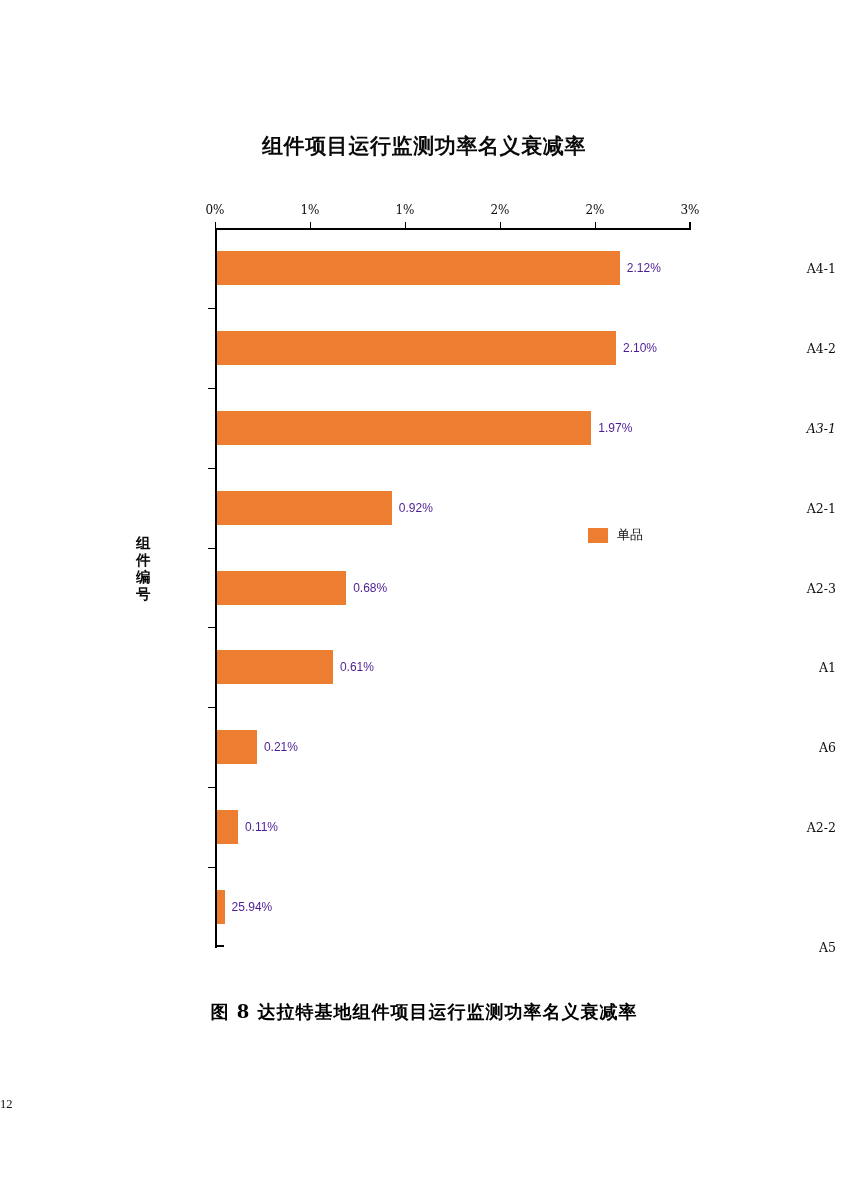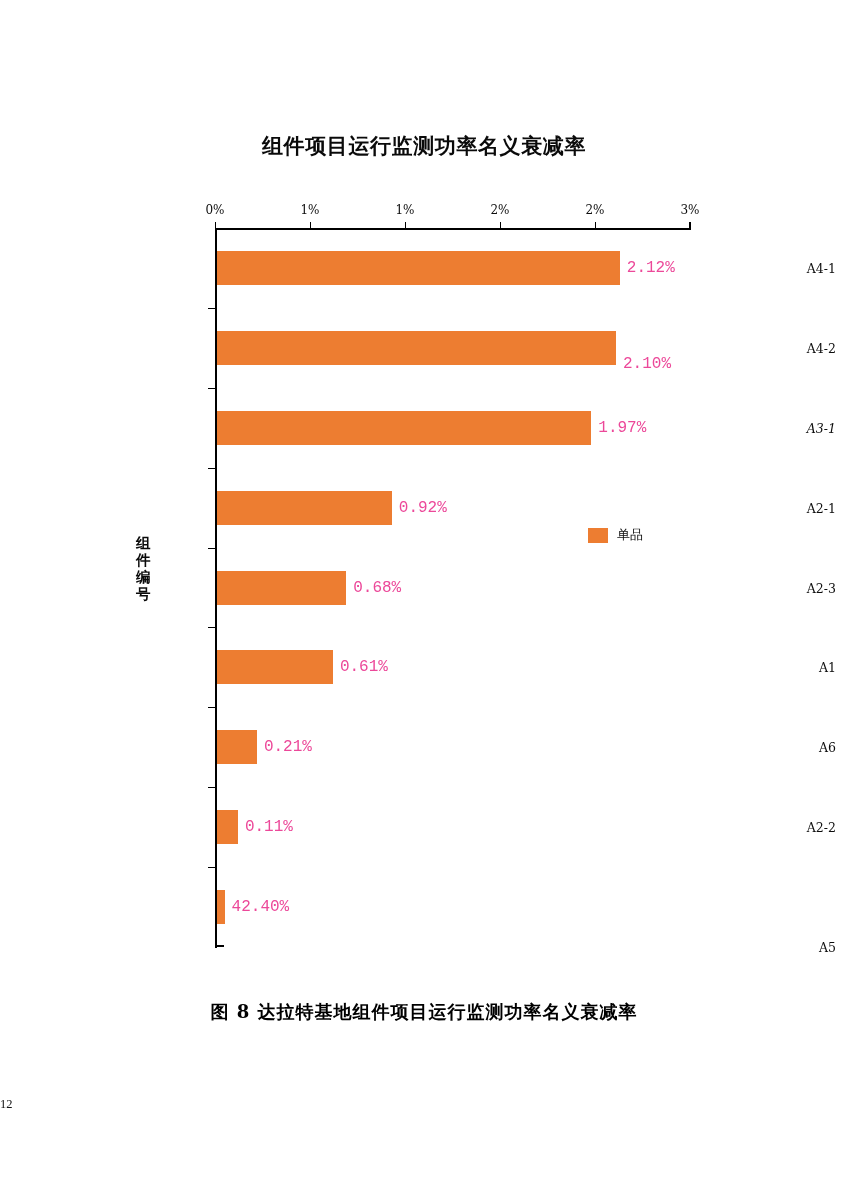--- a/index.html
+++ b/index.html
@@ -120,23 +120,23 @@
     white-space: nowrap;
   }
 
   .bar {
     position: absolute;
     background: #ED7D31;
     height: 34px;
   }
   .bar-value {
     position: absolute;
-    font-family: Liberation Mono, monospace;
-    font-size: 16px;
-    color: #ec4899;
+    font-family: Liberation Sans, sans-serif;
+    font-size: 12px;
+    color: #4c1d95;
     transform: translateY(-50%);
     white-space: nowrap;
   }
 
   
   #axis-y-title {
     position: absolute;
     left: 136px;
     top: 534px;
     width: 22px;
@@ -232,35 +232,35 @@
         <div class="y-tick-mark" style="top: 548px;"></div>
         <div class="y-tick-mark" style="top: 627px;"></div>
         <div class="y-tick-mark" style="top: 707px;"></div>
         <div class="y-tick-mark" style="top: 787px;"></div>
         <div class="y-tick-mark" style="top: 867px;"></div>
       </div>
     <div id="bars">
         <div class="bar" style="left: 217px; top: 250.944px; width: 402.8px; background: rgb(237, 125, 49);"></div>
         <div class="bar-value" style="left: 626.8px; top: 267.944px;">2.12%</div>
         <div class="bar" style="left: 217px; top: 330.833px; width: 399px; background: rgb(237, 125, 49);"></div>
-        <div class="bar-value" style="left: 623px; top: 347.833px; margin-top: 16px;">2.10%</div>
+        <div class="bar-value" style="left: 623px; top: 347.833px;">2.10%</div>
         <div class="bar" style="left: 217px; top: 410.722px; width: 374.3px; background: rgb(237, 125, 49);"></div>
         <div class="bar-value" style="left: 598.3px; top: 427.722px;">1.97%</div>
         <div class="bar" style="left: 217px; top: 490.611px; width: 174.8px; background: rgb(237, 125, 49);"></div>
         <div class="bar-value" style="left: 398.8px; top: 507.611px;">0.92%</div>
         <div class="bar" style="left: 217px; top: 570.5px; width: 129.2px; background: rgb(237, 125, 49);"></div>
         <div class="bar-value" style="left: 353.2px; top: 587.5px;">0.68%</div>
         <div class="bar" style="left: 217px; top: 650.389px; width: 115.9px; background: rgb(237, 125, 49);"></div>
         <div class="bar-value" style="left: 339.9px; top: 667.389px; text-align: right;">0.61%</div>
         <div class="bar" style="left: 217px; top: 730.278px; width: 39.9px; background: rgb(237, 125, 49);"></div>
         <div class="bar-value" style="left: 263.9px; top: 747.278px;">0.21%</div>
         <div class="bar" style="left: 217px; top: 810.167px; width: 20.9px; background: rgb(237, 125, 49);"></div>
         <div class="bar-value" style="left: 244.9px; top: 827.167px;">0.11%</div>
         <div class="bar" style="left: 217px; top: 890.056px; width: 7.6px; background: rgb(237, 125, 49);"></div>
-        <div class="bar-value" style="left: 231.6px; top: 907.056px;">42.40%</div>
+        <div class="bar-value" style="left: 231.6px; top: 907.056px;">25.94%</div>
       </div>
     <div id="cat-labels">
         <div class="cat-label" style="top: 267.944px;">A4-1</div>
         <div class="cat-label" style="top: 347.833px;">A4-2</div>
         <div class="cat-label" style="top: 427.722px; font-style: italic;">A3-1</div>
         <div class="cat-label" style="top: 507.611px;">A2-1</div>
         <div class="cat-label" style="top: 587.5px;">A2-3</div>
         <div class="cat-label" style="top: 667.389px;">A1</div>
         <div class="cat-label" style="top: 747.278px;">A6</div>
         <div class="cat-label" style="top: 827.167px;">A2-2</div>

